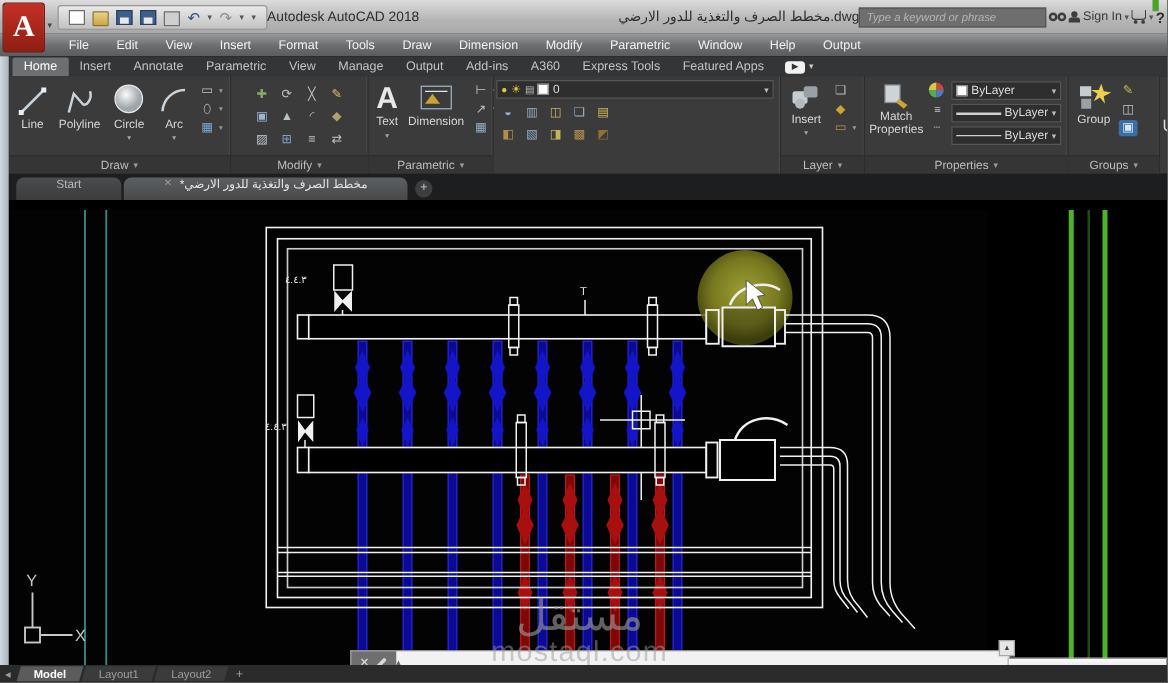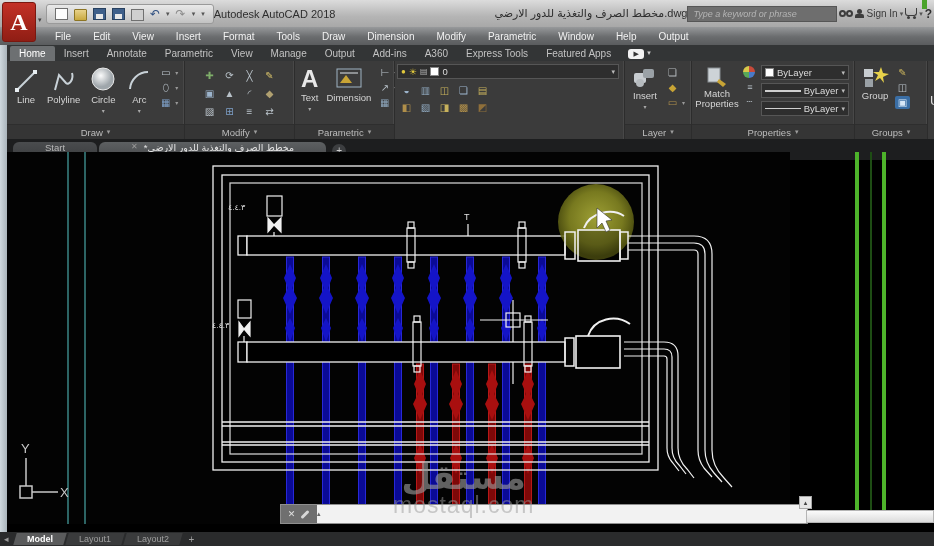--- a/index.html
+++ b/index.html
@@ -86,27 +86,27 @@
   .filetabs { position:absolute; left:7px; top:139px; width:927px; height:21px; background:#1d1e1f;
     display:flex; align-items:flex-end; gap:2px; padding-left:6px; }
   .ftab { height:18px; padding:0 32px; font-size:9.5px; color:#b9b9b9; background:linear-gradient(#4a4c4e,#3a3c3e);
     border-radius:6px 6px 0 0; display:flex; align-items:flex-start; gap:6px; }
   .ftab.active { background:linear-gradient(#5d6062,#46484a); color:#e4e4e4; }
   .ftab .x { font-size:8px; color:#9a9a9a; }
   .ftab-plus { width:14px; height:14px; margin:0 0 2px 4px; background:#3c3e40; color:#cfcfcf; border-radius:50%;
     font-size:10px; line-height:14px; text-align:center; }
 
   
-  .canvas { position:absolute; left:0; top:152px; width:790px; height:372px; background:#030303; }
+  .canvas { position:absolute; left:0; top:168px; width:790px; height:372px; background:#030303; }
   .canvas svg { position:absolute; left:0; top:0; }
   .left-strip { position:absolute; left:0; top:45px; width:7px; height:487px; background:linear-gradient(90deg,#cfd8de,#aab4bb); z-index:4; }
   .corner-notch { position:absolute; left:922px; top:0; width:5px; height:9px; background:#4aa32a; z-index:6; }
 
   .watermark { position:absolute; left:393px; top:308px; z-index:4; color:#9b9b9b; text-align:center; line-height:1.0; }
-  .wm1 { font-size:34px; font-weight:bold; opacity:.62; }
+  .wm1 { font-size:34px; font-weight:normal; opacity:.62; }
   .wm2 { font-size:23px; opacity:.5; letter-spacing:1px; }
 
   .cmdline { position:absolute; left:280px; top:352px; width:528px; height:20px; z-index:3;
     display:flex; align-items:stretch; border:1px solid #8f8f8f; background:#f2f2f2; }
   .cmd-left { width:36px; background:#6f6f6f; display:flex; align-items:center; justify-content:center; gap:5px; }
   .cmd-x { color:#e0e0e0; font-size:9px; }
   .wrench { width:10px; height:3px; background:#d8d8d8; transform:rotate(-45deg); border-radius:2px; }
   .cmd-input { flex:1; border:none; background:#f2f2f2; font-size:10px; color:#555; padding:0 6px; outline:none; }
   .cmd-input::placeholder { color:#8d8d8d; }
   .cmd-caret { color:#666; font-size:7px; align-self:center; padding-right:3px; }

